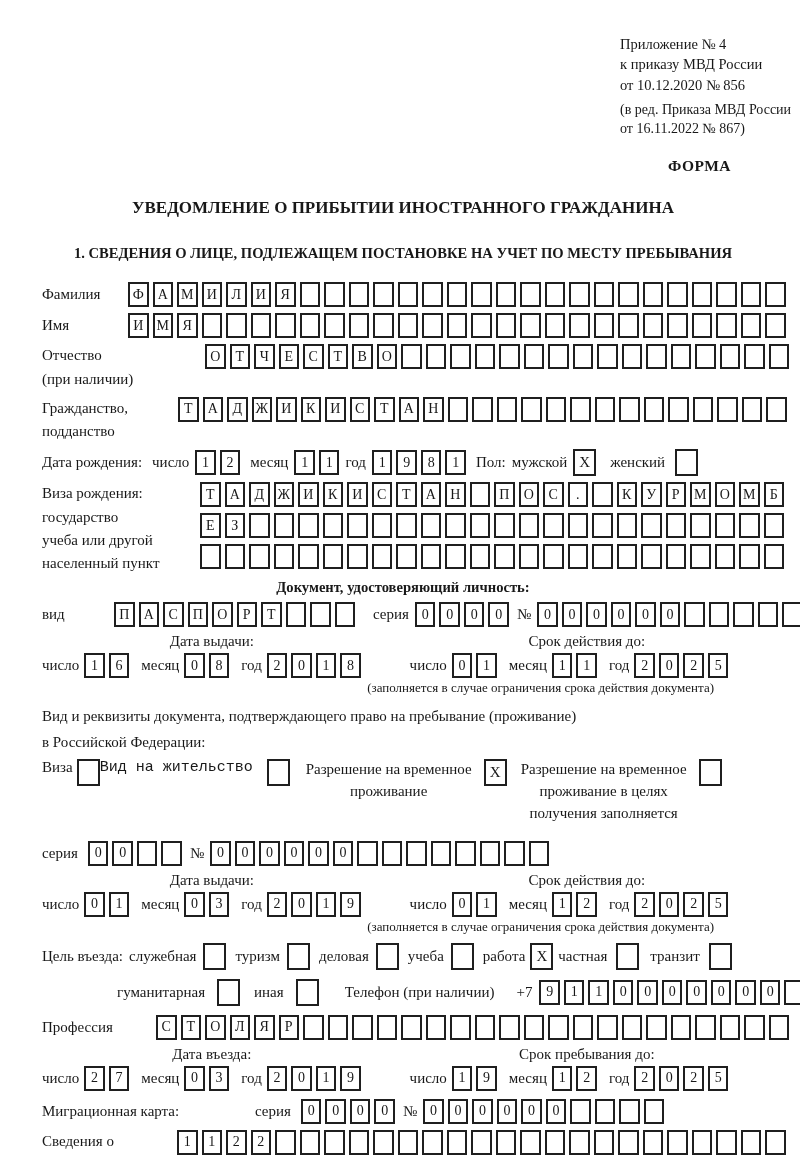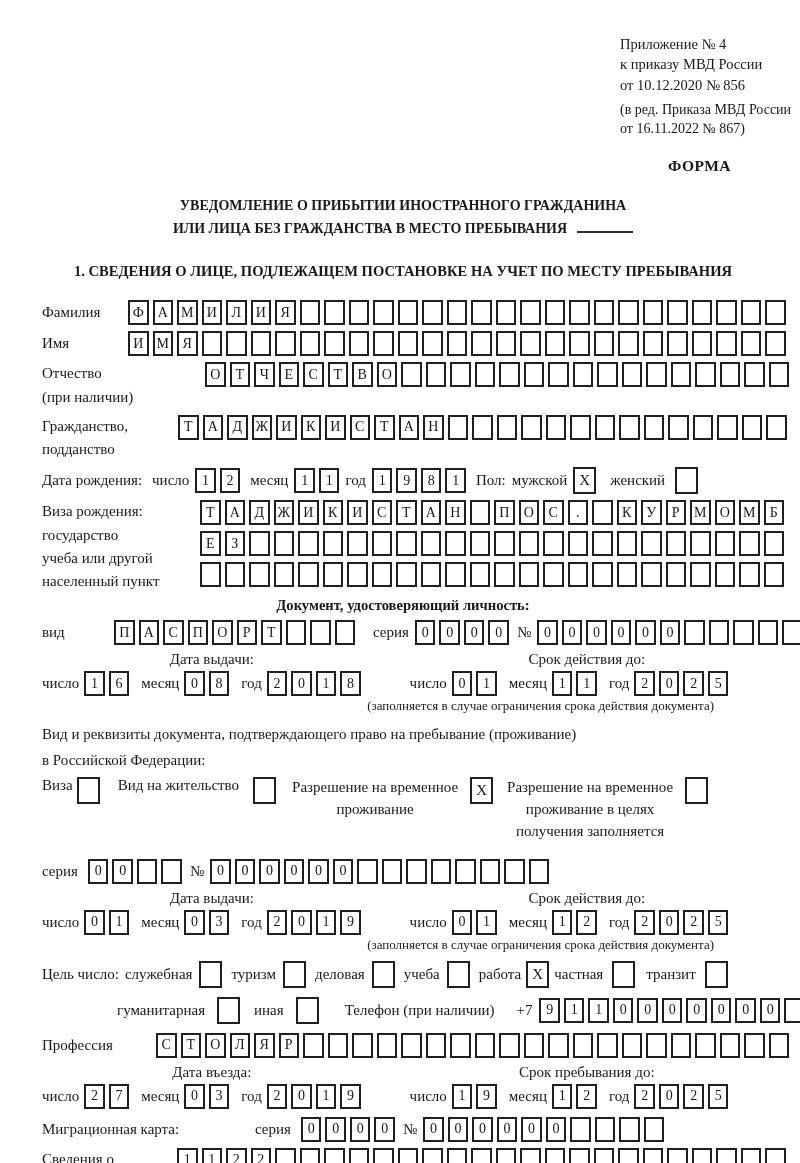--- a/index.html
+++ b/index.html
@@ -17,21 +17,21 @@
   .row.top{align-items:flex-start;}
   .lab{flex:0 0 auto;}
   .stack{display:inline-flex;flex-direction:column;line-height:1.55;}
   .w86{width:86px;} .w136{width:136px;} .w158{width:158px;} .w163{width:163px;} .w114{width:114px;} .w213{width:213px;} .w135{width:135px;}
   .mr6{margin-right:6px;} .mr10{margin-right:10px;} .mr14{margin-right:14px;} .ml8{margin-left:8px;} .ml18{margin-left:18px;}
   
   .annex{margin-left:578px;font-size:14.5px;line-height:1.4;white-space:nowrap;}
   .annex .rev{margin-top:5px;font-size:14px;}
   .forma{text-align:right;padding-right:33px;font-weight:bold;font-size:15.5px;margin-top:18px;letter-spacing:.5px;}
   
-  .title{text-align:center;font-weight:bold;font-size:14px;line-height:1.55;margin-top:20px;}
+  .title{text-align:center;font-weight:bold;font-size:17px;line-height:1.55;margin-top:20px;}
   .uline{display:inline-block;width:56px;border-bottom:2px solid #333;margin-left:10px;height:14px;}
   .sect{text-align:center;font-weight:bold;font-size:14.6px;margin-top:24px;margin-bottom:20px;}
   .doc-head{text-align:center;font-weight:bold;font-size:14.6px;margin:4px 0 6px 0;}
   
   .twocol{display:flex;align-items:flex-end;margin-bottom:2px;}
   .dcol{display:flex;flex-direction:column;}
   .dcol1{width:345px;}
   .dcol2{width:360px;margin-left:28px;}
   .dhead{text-align:center;font-size:15px;margin-bottom:3px;}
   .drow{display:flex;align-items:center;white-space:nowrap;}
@@ -55,23 +55,20 @@
     <div class="rev">
       <div>(в ред. Приказа МВД России</div>
       <div>от 16.11.2022 № 867)</div>
     </div>
   </div>
 
   <div class="forma">ФОРМА</div>
 
   <div class="title">
     <div>УВЕДОМЛЕНИЕ О ПРИБЫТИИ ИНОСТРАННОГО ГРАЖДАНИНА</div>
-    <div>
-      <span>ИЛИ ЛИЦА БЕЗ ГРАЖДАНСТВА В МЕСТО ПРЕБЫВАНИЯ</span><span class="uline"></span>
-    </div>
   </div>
 
   <div class="sect">1. СВЕДЕНИЯ О ЛИЦЕ, ПОДЛЕЖАЩЕМ ПОСТАНОВКЕ НА УЧЕТ ПО МЕСТУ ПРЕБЫВАНИЯ</div>
 
   <div class="row">
     <span class="lab w86">Фамилия</span>
     <span class="cells">
         <span class="cell">Ф</span>
         <span class="cell">А</span>
         <span class="cell">М</span>
@@ -411,21 +408,21 @@
   <div class="para">
     <div>Вид и реквизиты документа, подтверждающего право на пребывание (проживание)</div>
     <div>в Российской Федерации:</div>
   </div>
 
   <div class="opts">
     <span>Виза</span>
     <span class="cells cb" style="margin-left:4px;">
         <span class="cell"></span>
       </span>
-    <span style="margin-left:18px;">Вид на жительство</span>
+    <span style="font-family:Liberation Mono, monospace;">Вид на жительство</span>
     <span class="cells cb" style="margin-left:14px;">
         <span class="cell"></span>
       </span>
     <span class="optline" style="margin-left:16px;">
       <span>Разрешение на временное</span>
       <span>проживание</span>
     </span>
     <span class="cells cb" style="margin-left:12px;">
         <span class="cell">X</span>
       </span>
@@ -508,21 +505,21 @@
             <span class="cell">0</span>
             <span class="cell">2</span>
             <span class="cell">5</span>
           </span>
       </div>
     </div>
   </div>
   <div class="note">(заполняется в случае ограничения срока действия документа)</div>
 
   <div class="row" style="margin-bottom:9px;">
-    <span class="mr6">Цель число:</span>
+    <span class="mr6">Цель въезда:</span>
     <span>служебная</span>
     <span class="cells cb" style="margin-left:7px;">
         <span class="cell"></span>
       </span>
     <span style="margin-left:9px;">туризм</span>
     <span class="cells cb" style="margin-left:7px;">
         <span class="cell"></span>
       </span>
     <span style="margin-left:9px;">деловая</span>
     <span class="cells cb" style="margin-left:7px;">

